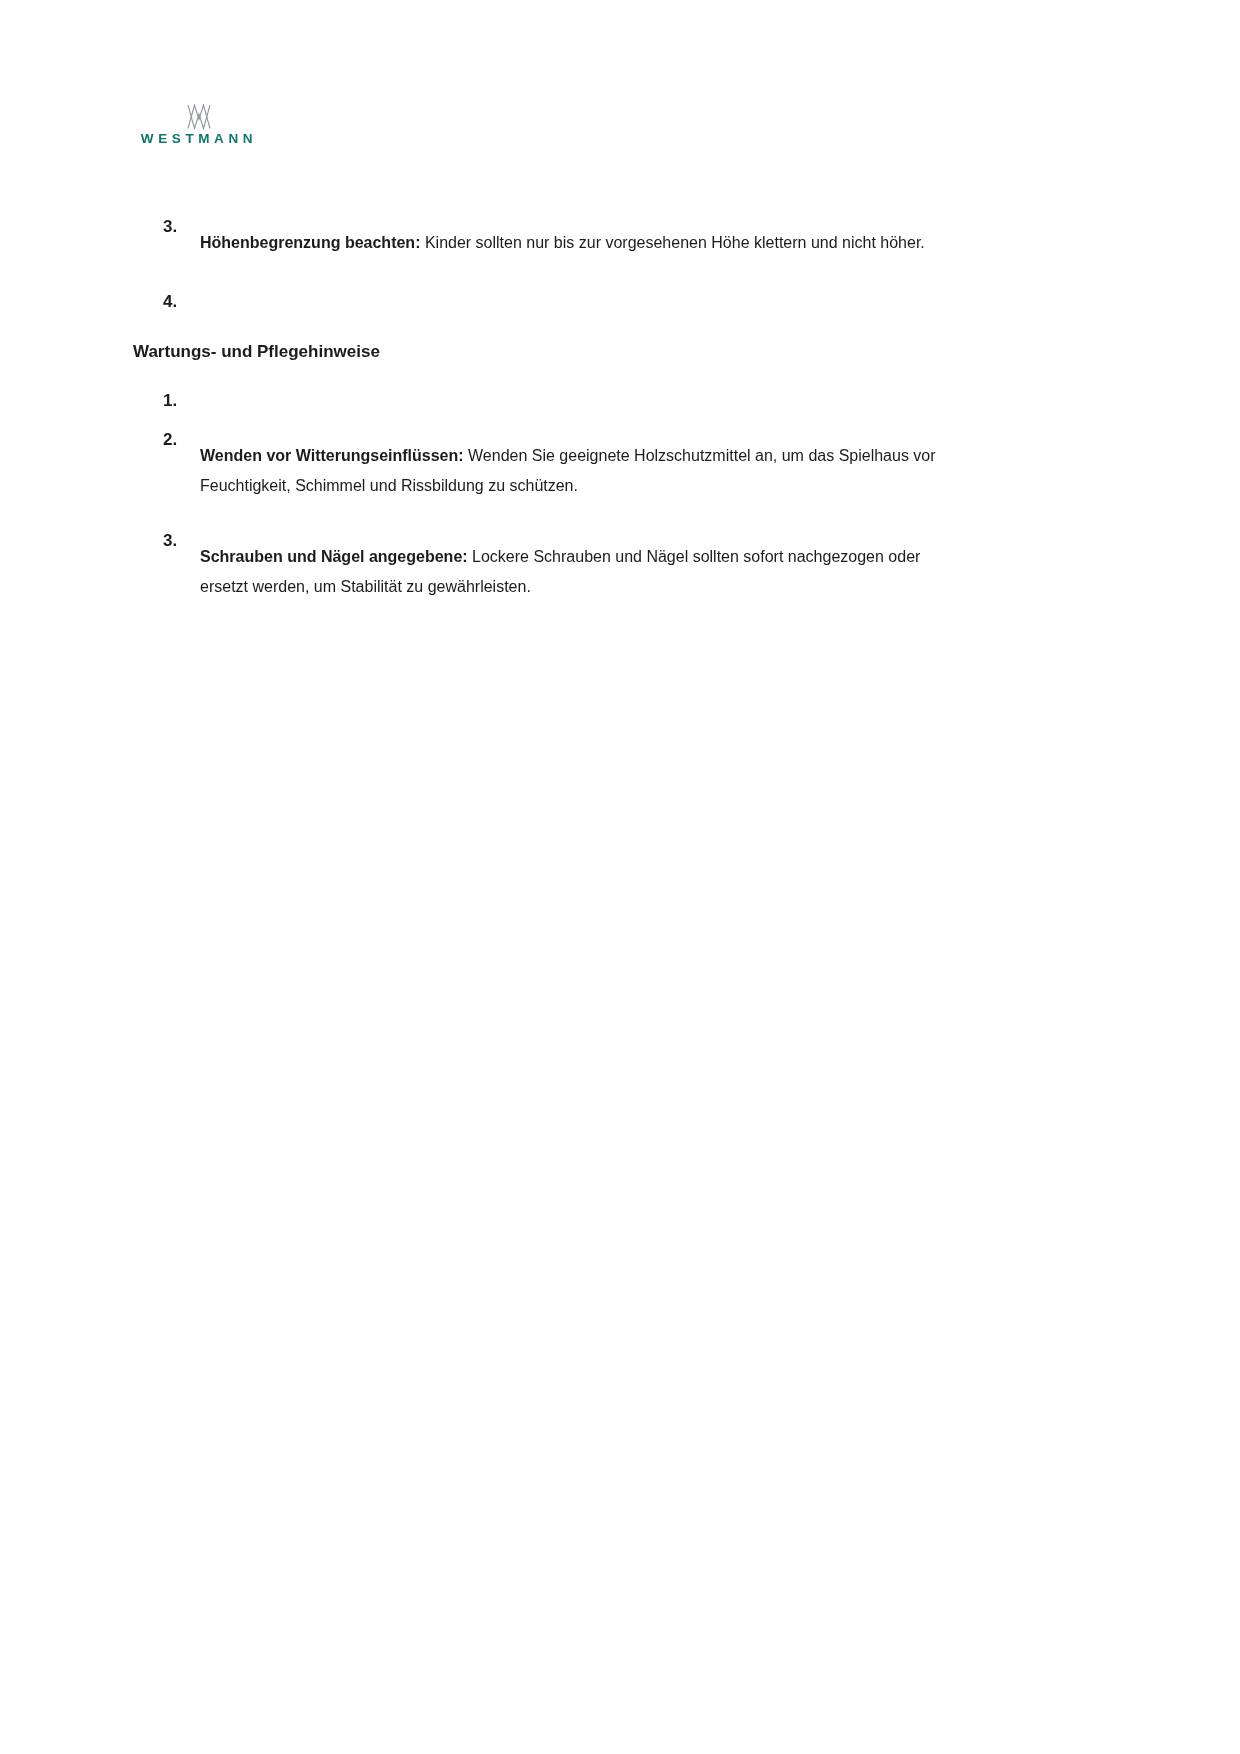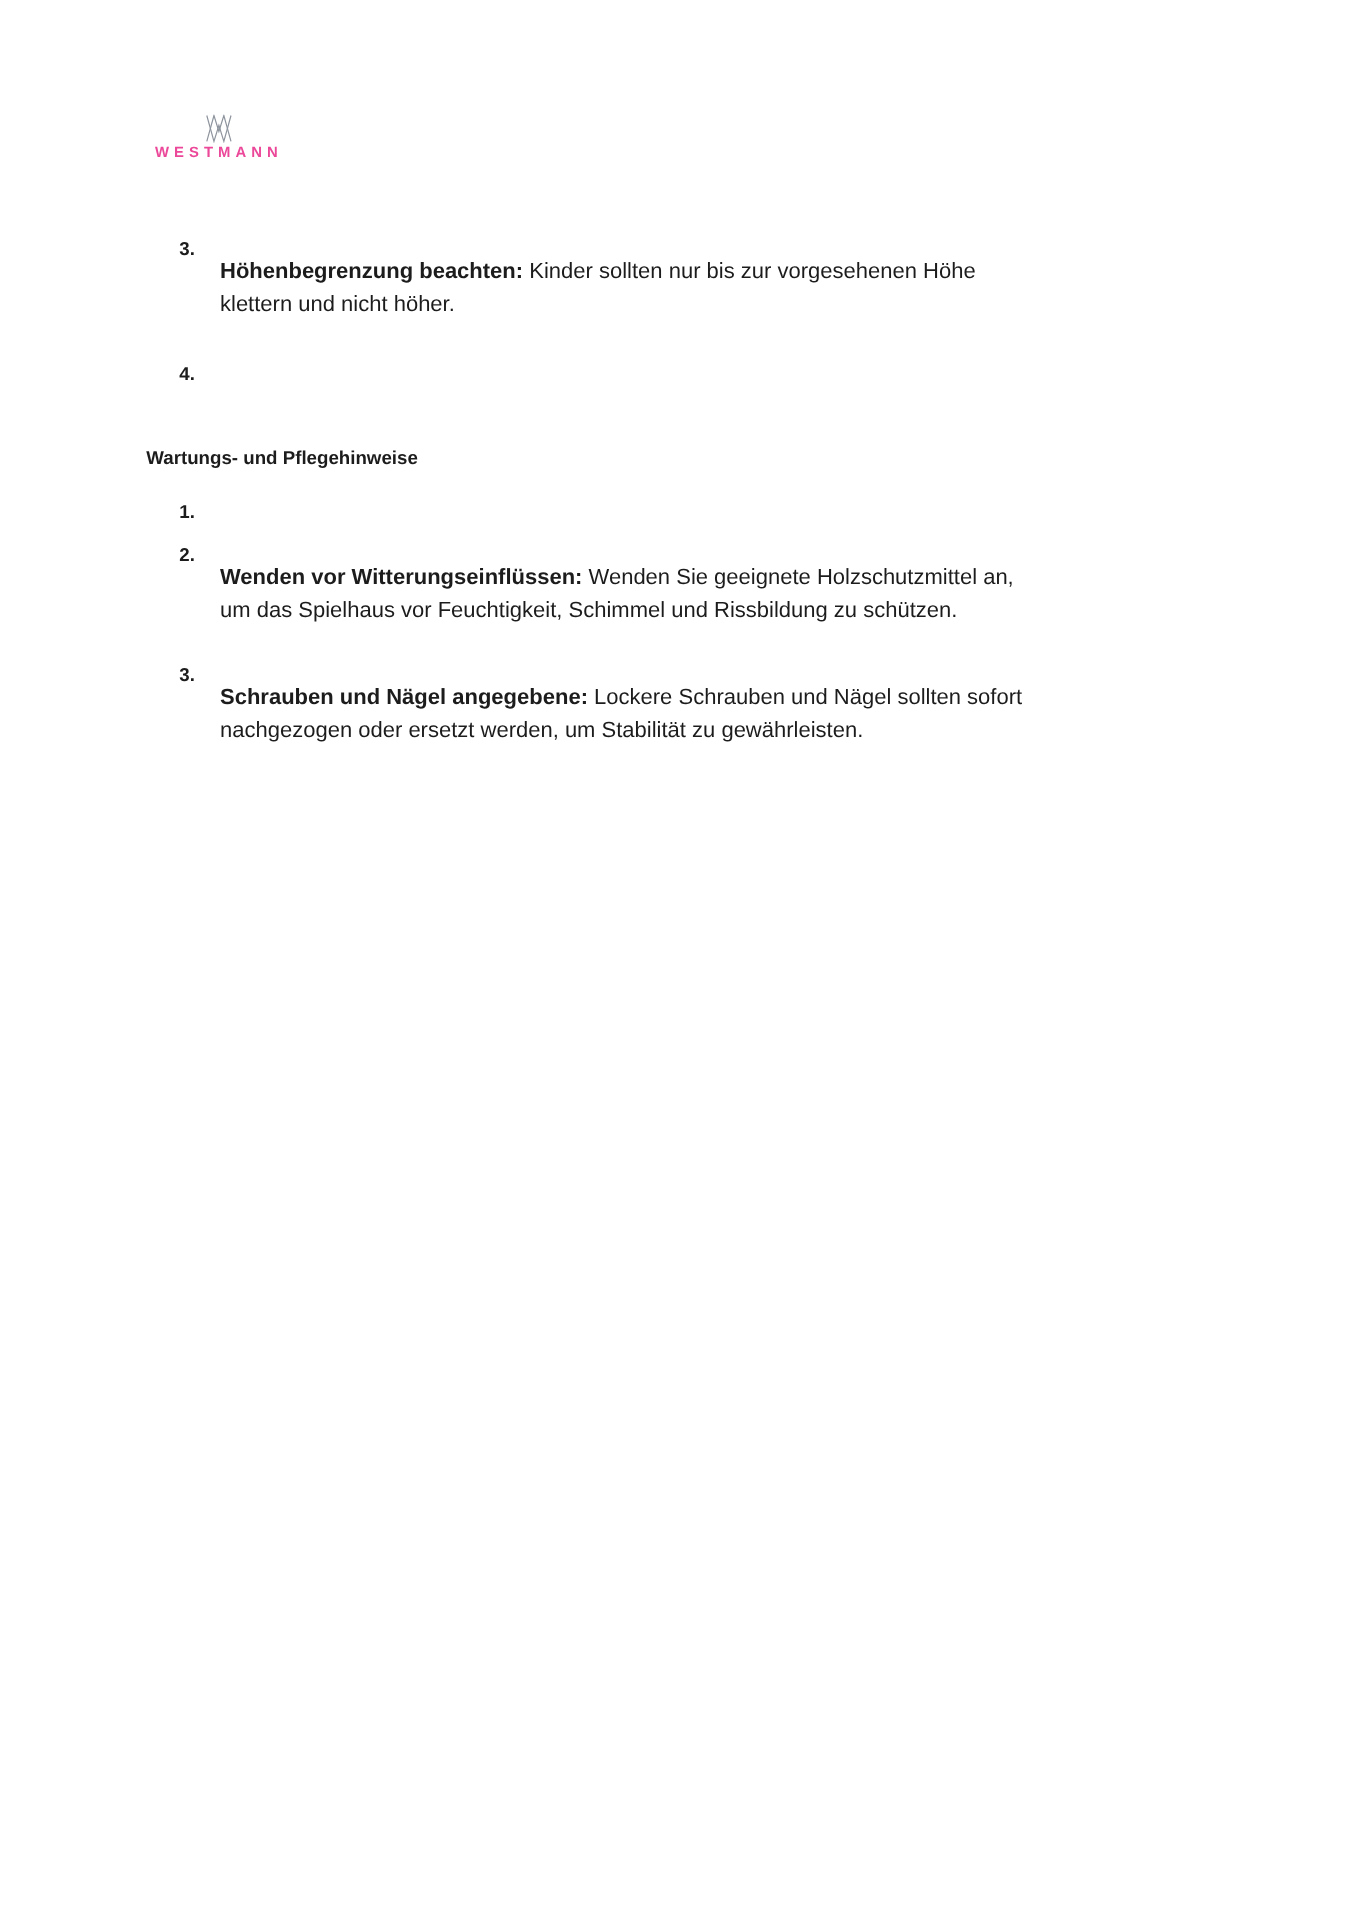--- a/index.html
+++ b/index.html
@@ -25,21 +25,21 @@
     text-align: center;
   }
   .logo-icon {
     display: block;
     margin: 0 auto 1px auto;
   }
   .wordmark {
     font-size: 13.5px;
     font-weight: 700;
     letter-spacing: 4.6px;
-    color: #ec4899;
+    color: #0f766e;
     white-space: nowrap;
   }
 
   
   .content {
     position: absolute;
     left: 133px;
     top: 212px;
     width: 860px;
   }
@@ -58,28 +58,28 @@
   }
   .li-num {
     flex: 0 0 37px;
     margin-left: 30px;
     font-weight: 700;
     font-size: 17px;
     line-height: 30px;
   }
   .li-body {
     width: 740px;
-    font-size: 20px;
+    font-size: 16px;
     line-height: 30px;
   }
   .li-body b {
     font-weight: 700;
   }
   .section-heading {
-    margin: 51px 0 24px 0;
+    margin: 24px 0 24px 0;
     font-size: 17px;
     line-height: 21px;
     font-weight: 700;
     color: #1c1c1c;
   }
 </style>
 </head>
 <body>
 
 <div class="page">

